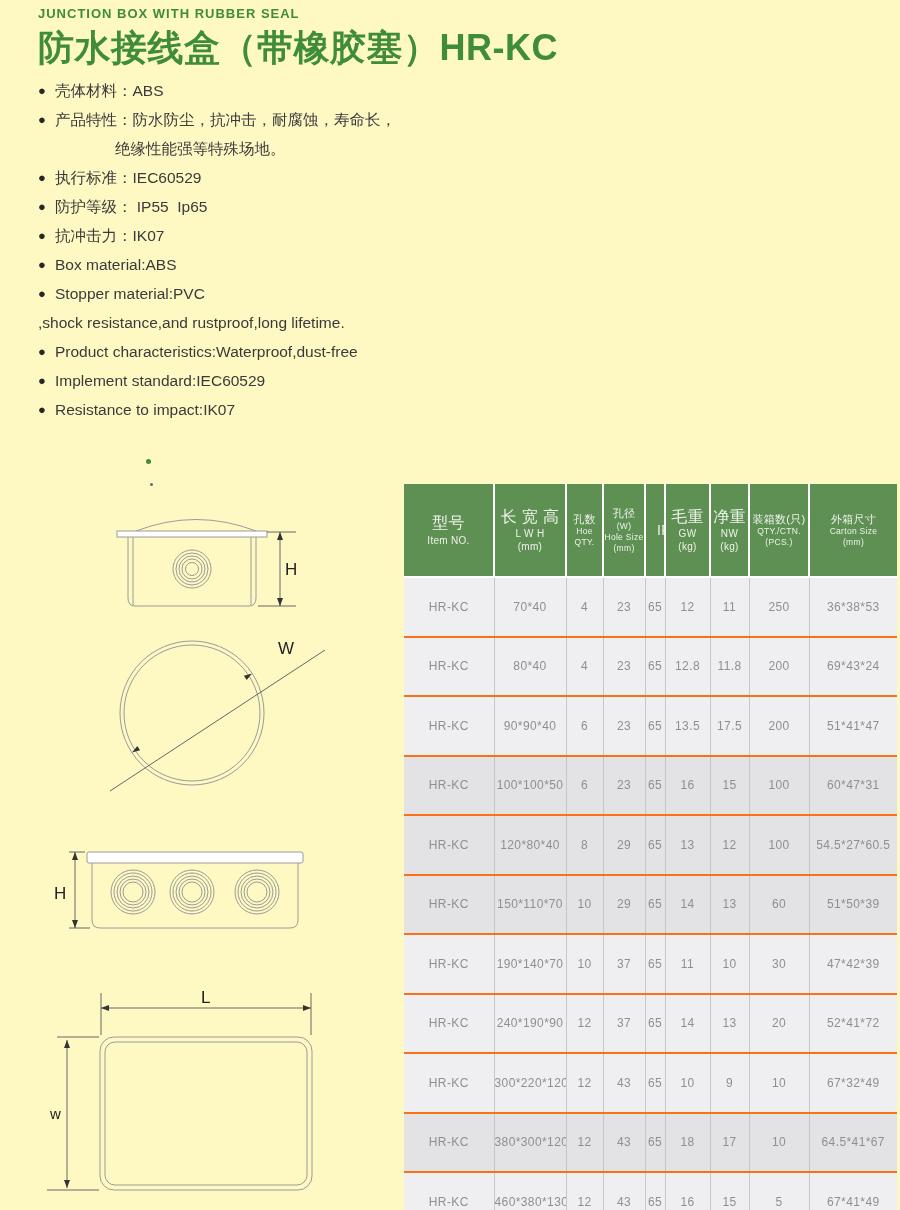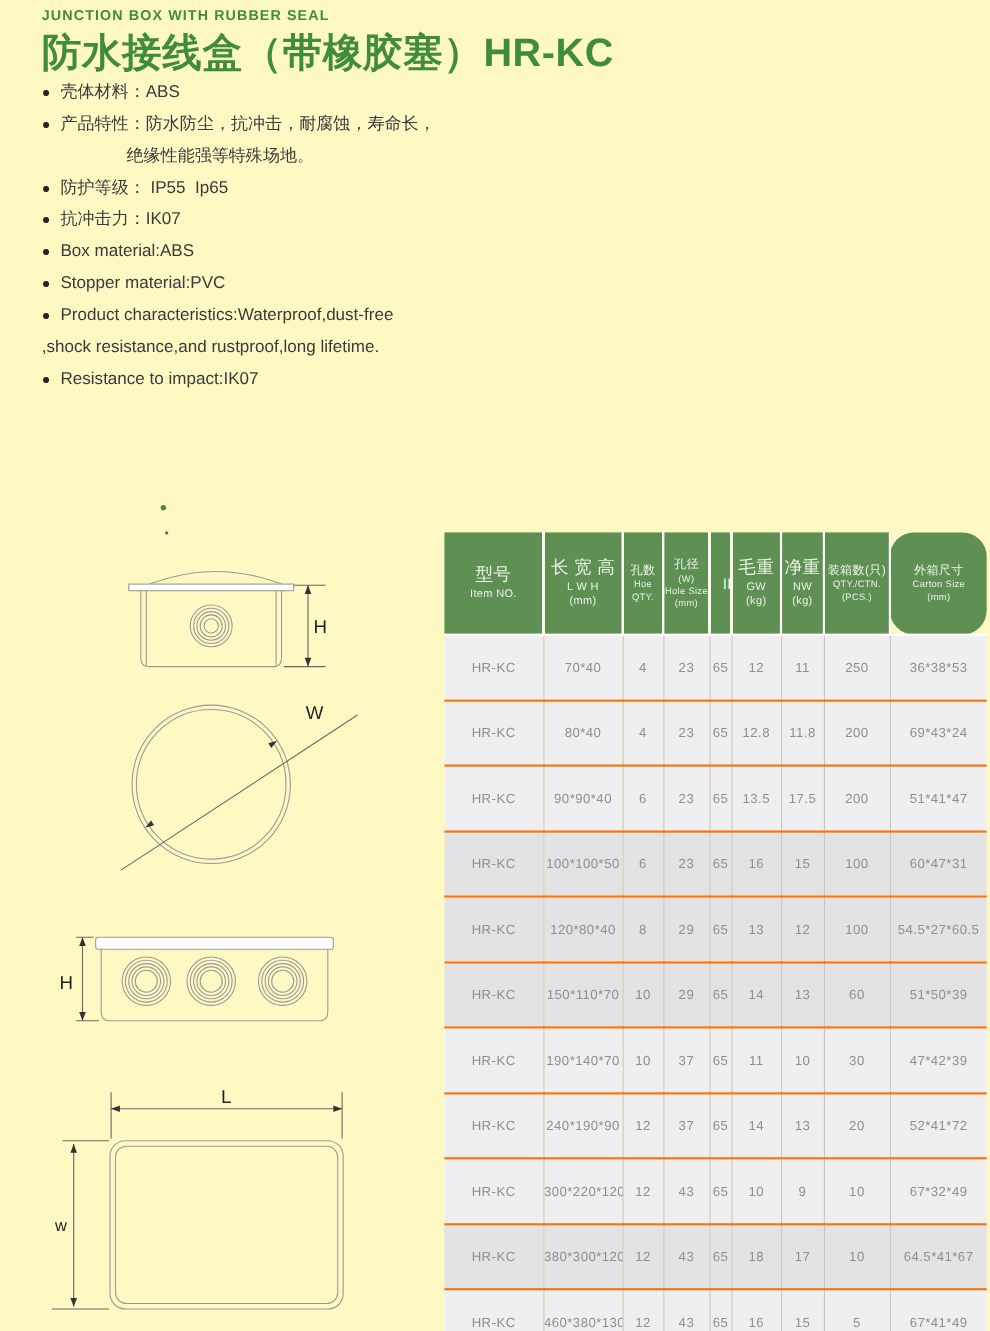--- a/index.html
+++ b/index.html
@@ -6,21 +6,21 @@
   .page{
     position:relative;width:900px;height:1210px;background:#fef9c3;overflow:hidden;
     font-family:"Liberation Sans","DejaVu Sans",sans-serif;
   }
   
   .head-block{position:absolute;left:38px;top:6px;}
   .sub-title{font-size:13px;font-weight:bold;letter-spacing:1px;color:var(--green);}
   .main-title{font-size:36px;font-weight:bold;color:var(--green);margin-top:3px;letter-spacing:0.5px;}
   
   .bullet-list{position:absolute;left:38px;top:72px;width:390px;}
-  .bullet-line{height:29px;line-height:24px;font-size:15.5px;color:var(--bullet-text);white-space:pre;}
+  .bullet-line{height:29px;line-height:37px;font-size:15.5px;color:var(--bullet-text);white-space:pre;}
   .bullet-line .dot{display:inline-block;width:17px;font-size:13px;color:#262626;vertical-align:top;}
   
   .green-dot{position:absolute;left:146px;top:459px;width:5px;height:5px;border-radius:50%;background:var(--green);}
   .gray-dot{position:absolute;left:150px;top:483px;width:3px;height:3px;border-radius:50%;background:#666;}
   
   .drawing{position:absolute;}
   .d1{left:100px;top:495px;}
   .d2{left:100px;top:628px;}
   .d3{left:52px;top:840px;}
   .d4{left:38px;top:983px;}
@@ -36,21 +36,21 @@
   }
   .spec-table col.c0{width:90px}.spec-table col.c1{width:72px}.spec-table col.c2{width:37px}
   .spec-table col.c3{width:42px}.spec-table col.c4{width:20px}.spec-table col.c5{width:45px}
   .spec-table col.c6{width:39px}.spec-table col.c7{width:60px}.spec-table col.c8{width:88px}
   .spec-table th{
     background:var(--table-green);color:var(--header-text);
     height:92px;vertical-align:middle;text-align:center;
     border-right:2px solid #fff;border-bottom:2px solid #fff;
     font-weight:normal;padding:0;overflow:hidden;
   }
-  .spec-table th:last-child{border-right:none;border-radius:22px;}
+  .spec-table th:last-child{border-right:none;}
   .spec-table .hl{line-height:1.3;letter-spacing:0.3px;}
   .spec-table .h-first{font-size:16px;}
   .spec-table .h-rest{font-size:10px;}
   .spec-table th.small .h-first{font-size:11px;}
   .spec-table th.small .h-rest{font-size:8.5px;}
   .spec-table th.ip-cell .h-first{font-size:14px;padding-left:11px;}
   .spec-table td{
     height:57.5px;text-align:center;vertical-align:middle;
     font-size:12px;letter-spacing:0.4px;color:var(--body-text);
     border-right:1px solid #c6c6c6;padding:0;overflow:hidden;
@@ -67,26 +67,28 @@
 
   <div class="head-block">
     <div class="sub-title">JUNCTION BOX WITH RUBBER SEAL</div>
     <div class="main-title">防水接线盒（带橡胶塞）HR-KC</div>
   </div>
 
   <div class="bullet-list">
       <div class="bullet-line"><span class="dot">●</span><span>壳体材料：ABS</span></div>
       <div class="bullet-line"><span class="dot">●</span><span>产品特性：防水防尘，抗冲击，耐腐蚀，寿命长，</span></div>
       <div class="bullet-line" style="padding-left: 77px;"><span>绝缘性能强等特殊场地。</span></div>
+      <div class="bullet-line"><span class="dot">●</span><span>执行标准：IEC60529</span></div>
       <div class="bullet-line"><span class="dot">●</span><span>防护等级： IP55  Ip65</span></div>
       <div class="bullet-line"><span class="dot">●</span><span>抗冲击力：IK07</span></div>
       <div class="bullet-line"><span class="dot">●</span><span>Box material:ABS</span></div>
       <div class="bullet-line"><span class="dot">●</span><span>Stopper material:PVC</span></div>
+      <div class="bullet-line"><span>,shock resistance,and rustproof,long lifetime.</span></div>
       <div class="bullet-line"><span class="dot">●</span><span>Product characteristics:Waterproof,dust-free</span></div>
-      <div class="bullet-line"><span>,shock resistance,and rustproof,long lifetime.</span></div>
+      <div class="bullet-line"><span class="dot">●</span><span>Implement standard:IEC60529</span></div>
       <div class="bullet-line"><span class="dot">●</span><span>Resistance to impact:IK07</span></div>
     </div>
 
   <span class="green-dot"></span>
   <span class="gray-dot"></span>
 
   <svg class="drawing d1" width="210" height="125" viewBox="0 0 210 125">
     <path class="shape" d="M36 36 Q96 13 156 36"></path>
     <rect class="shape-w" x="17" y="36" width="150" height="6"></rect>
     <path class="shape" d="M28 42 L28 103 Q28 111 35 111 L149 111 Q156 111 156 103 L156 42"></path>

